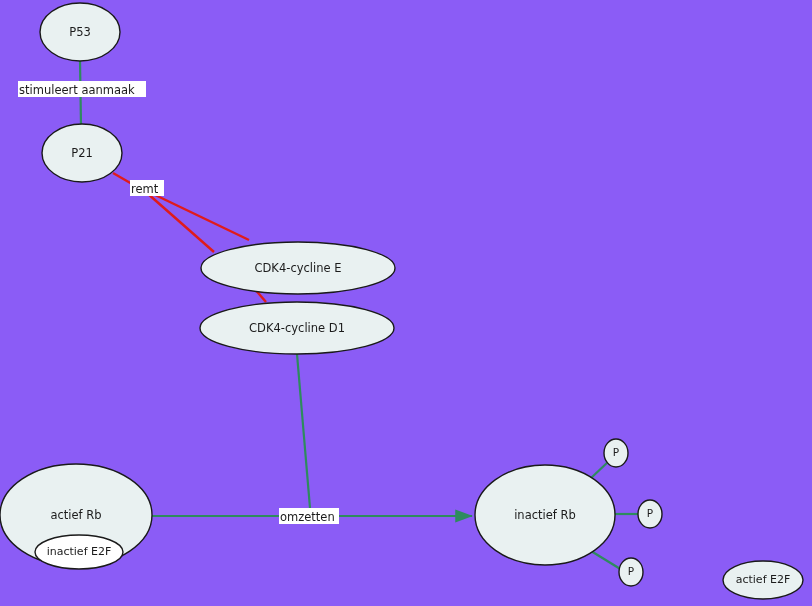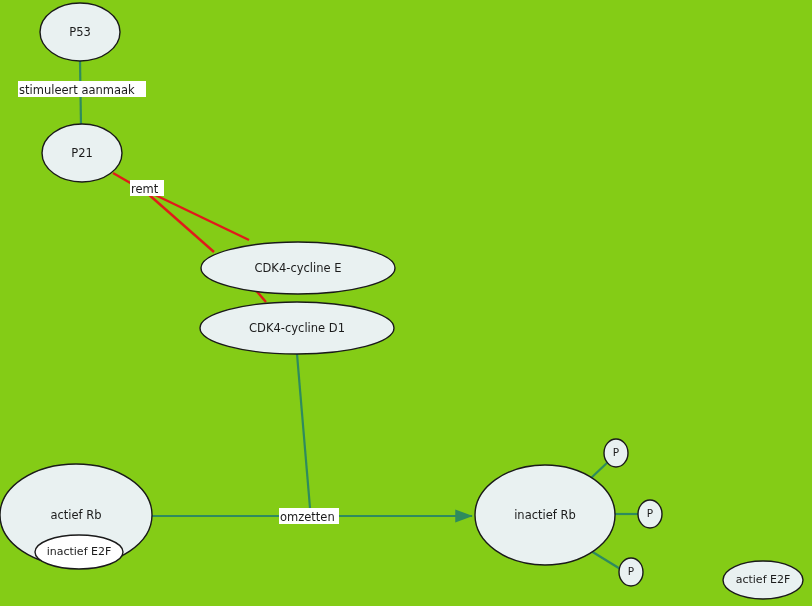--- a/index.html
+++ b/index.html
@@ -7,21 +7,21 @@
     padding: 0;
     background: #ffffff;
   }
   body {
     font-family: "DejaVu Sans", "Liberation Sans", sans-serif;
   }
   #canvas {
     position: relative;
     width: 812px;
     height: 606px;
-    background: #84cc16;
+    background: #8b5cf6;
     overflow: hidden;
   }
   #diagram-svg {
     position: absolute;
     top: 0;
     left: 0;
     width: 812px;
     height: 606px;
   }
   .node-shape {

